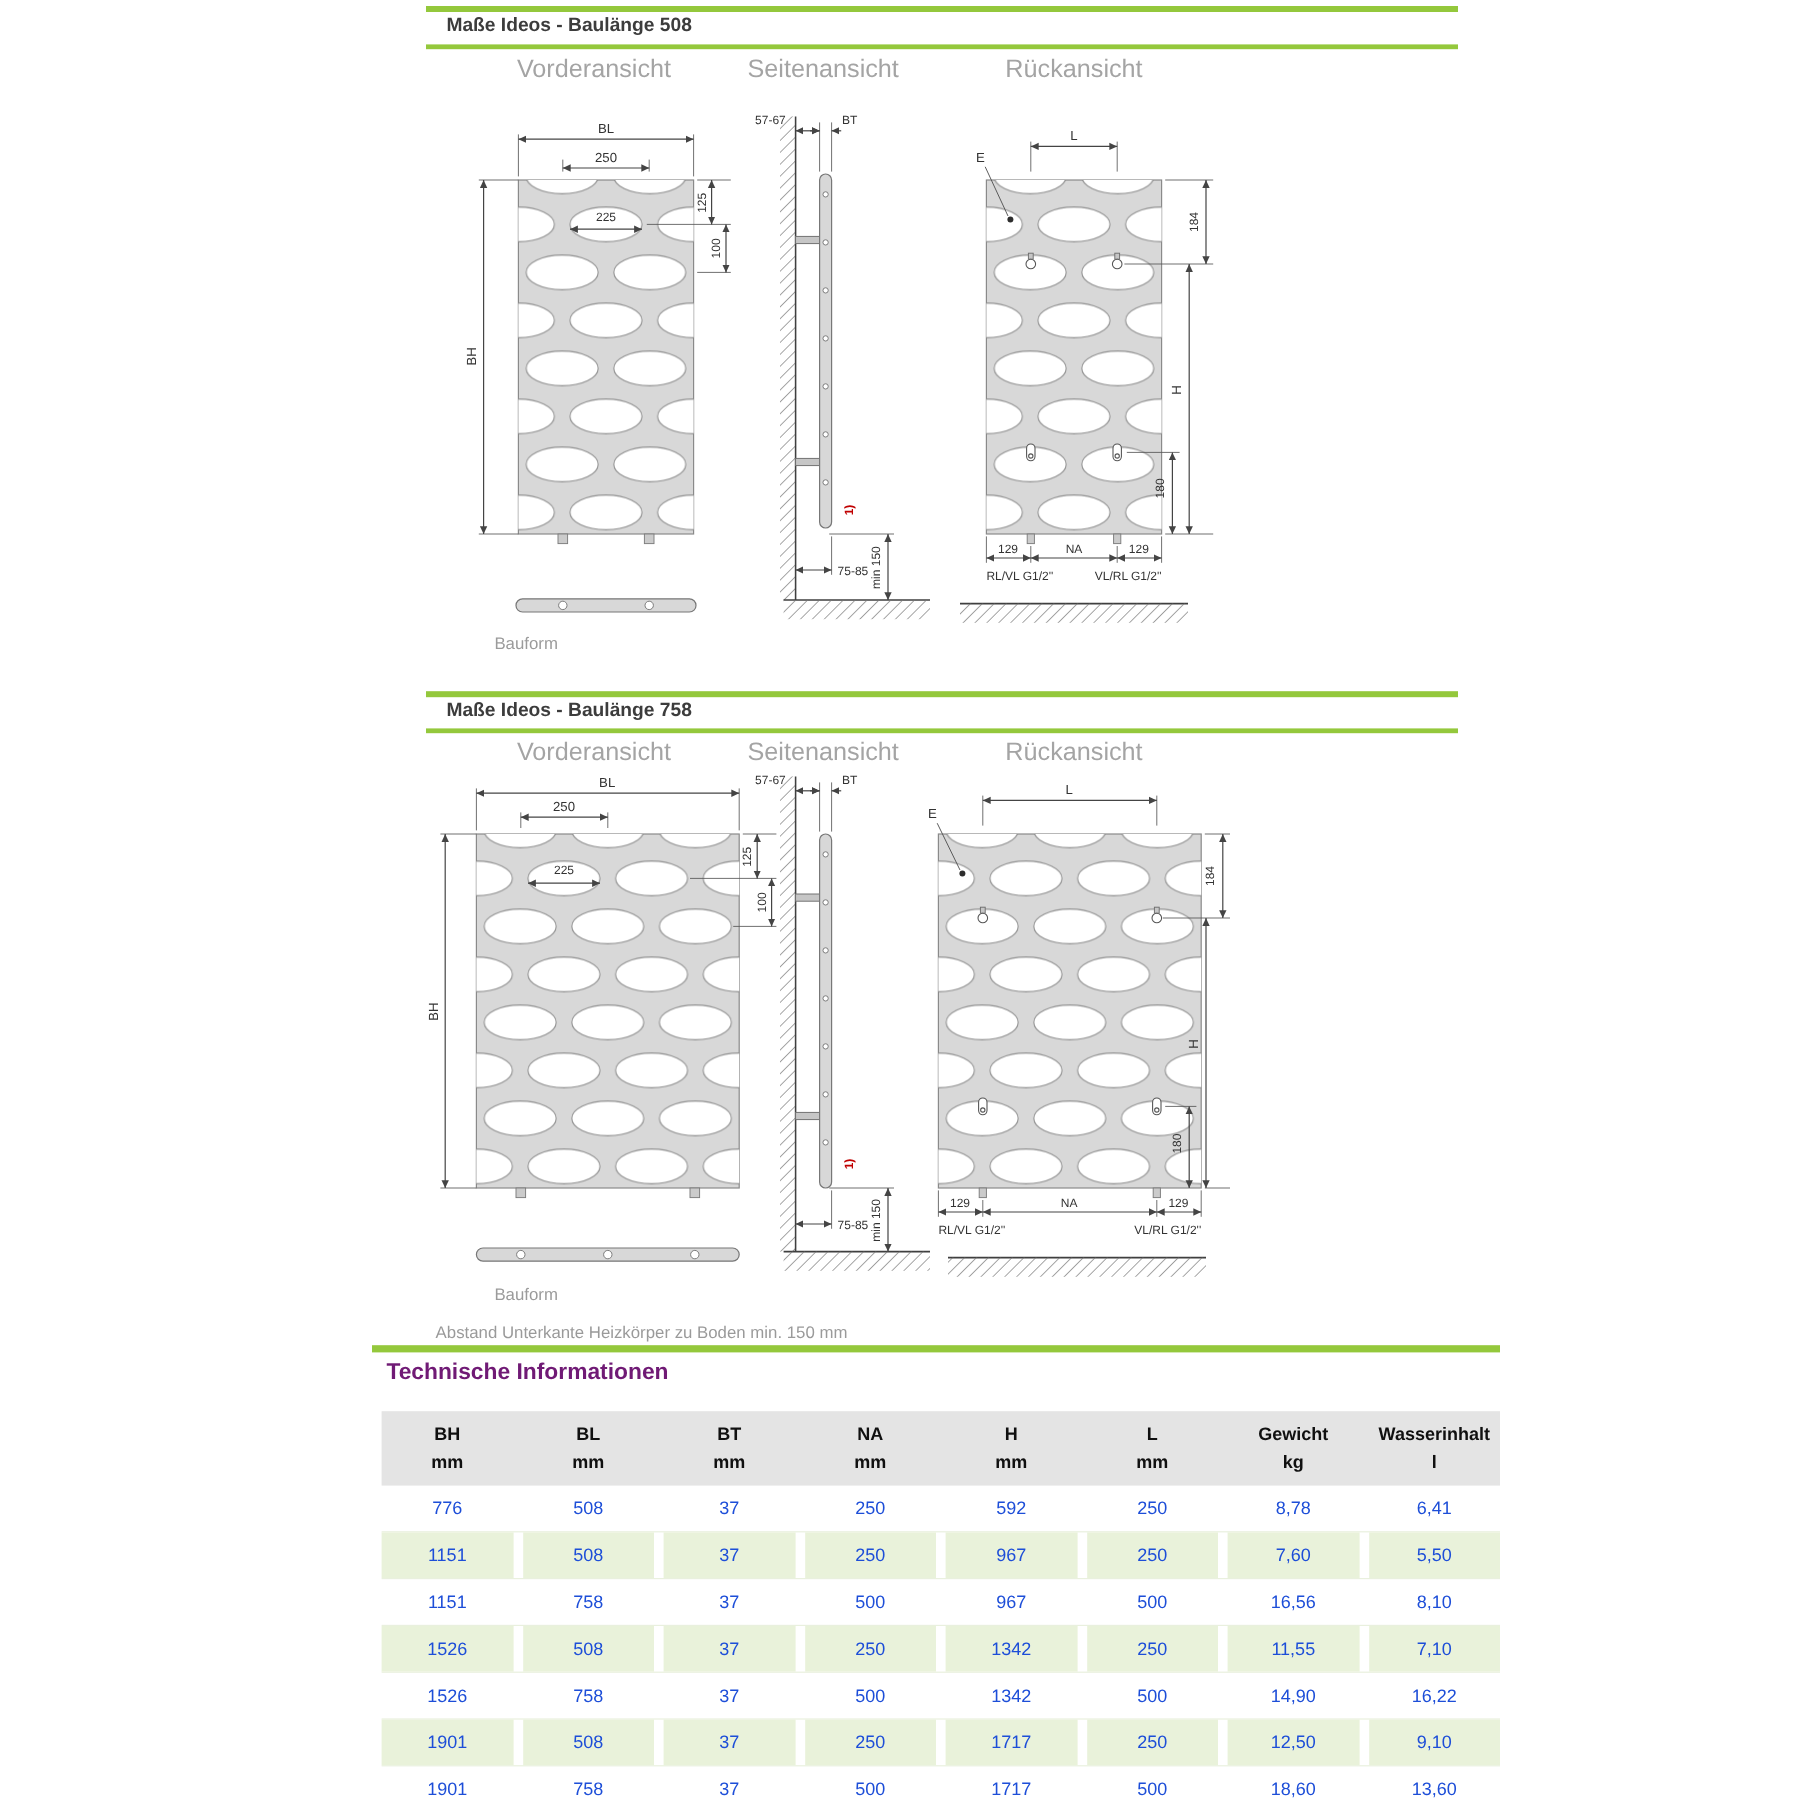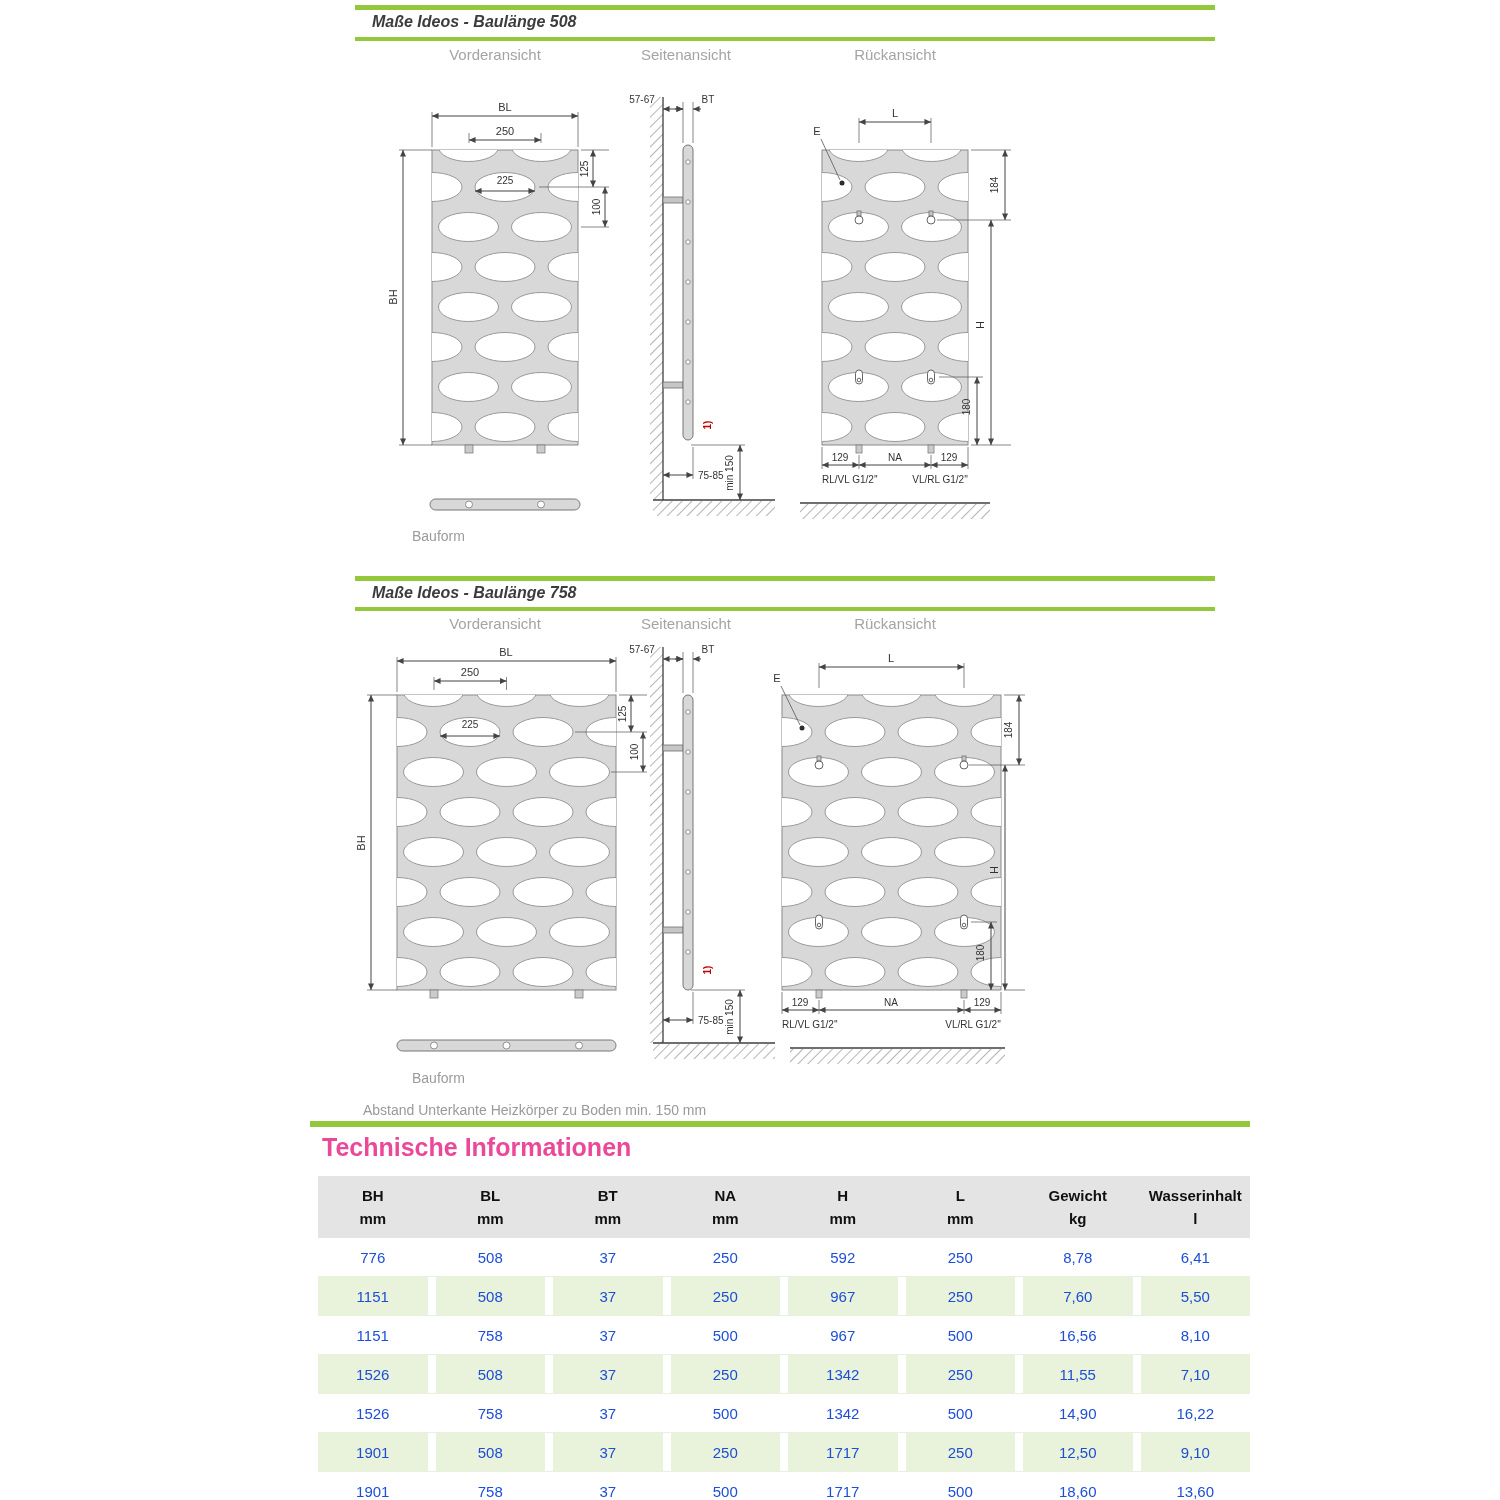--- a/index.html
+++ b/index.html
@@ -1,23 +1,23 @@
 <!DOCTYPE html>
 <html><head>
 <meta charset="utf-8">
 <style>
   html,body{margin:0;padding:0;background:#fff;}
   .page{position:relative;width:1500px;height:1500px;background:#fff;
         font-family:"Liberation Sans",sans-serif;overflow:hidden;}
   .abs{position:absolute;}
   .bar{background:#94c83c;height:5px;}
-  .sec-title{font-size:16px;font-weight:bold;color:#3c3c3c;font-style:italic;}
-  .view-label{font-size:15px;color:#a4a4a4;text-align:center;}
+  .sec-title{font-size:16px;font-weight:bold;color:#3c3c3c;}
+  .view-label{font-size:21px;color:#a4a4a4;text-align:center;}
   .footnote{font-size:14px;color:#9a9a9a;}
-  .tbl-title{font-size:25px;font-weight:bold;color:#ec4899;}
+  .tbl-title{font-size:19px;font-weight:bold;color:#701a75;}
   .ttable{border-bottom:2px solid #4f4f4f;}
   .thead,.trow{display:grid;grid-template-columns:repeat(8,1fr);column-gap:8px;}
   .thead{background:#e4e4e4;height:62px;align-items:center;}
   .hcell{text-align:center;font-weight:bold;font-size:15px;color:#101010;line-height:1.55;}
   .trow{height:38px;border-bottom:1px solid #e9f0de;}
   .tcell{display:flex;align-items:center;justify-content:center;font-size:15px;color:#1d4ed8;}
   .trow.alt .tcell{background:#e9f2da;}
   
   text{font-family:"Liberation Sans",sans-serif;}
   .dimt{font-size:11px;fill:#333;}

